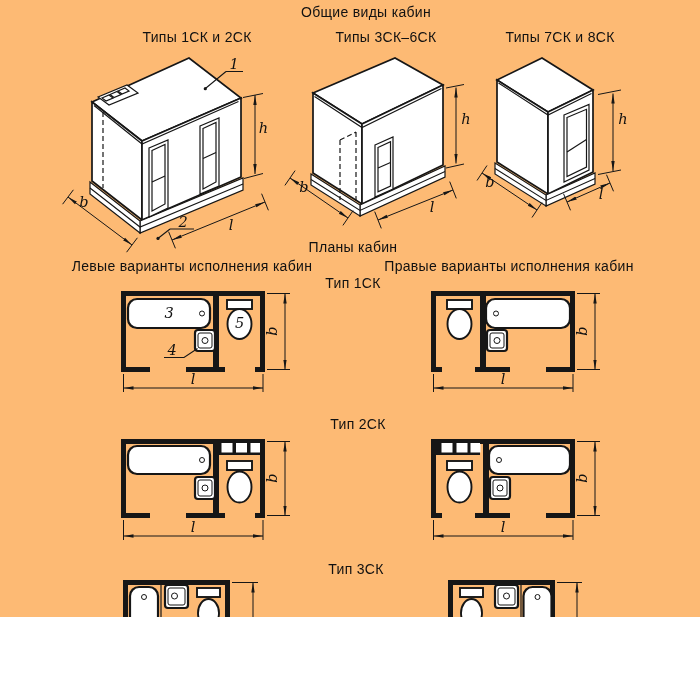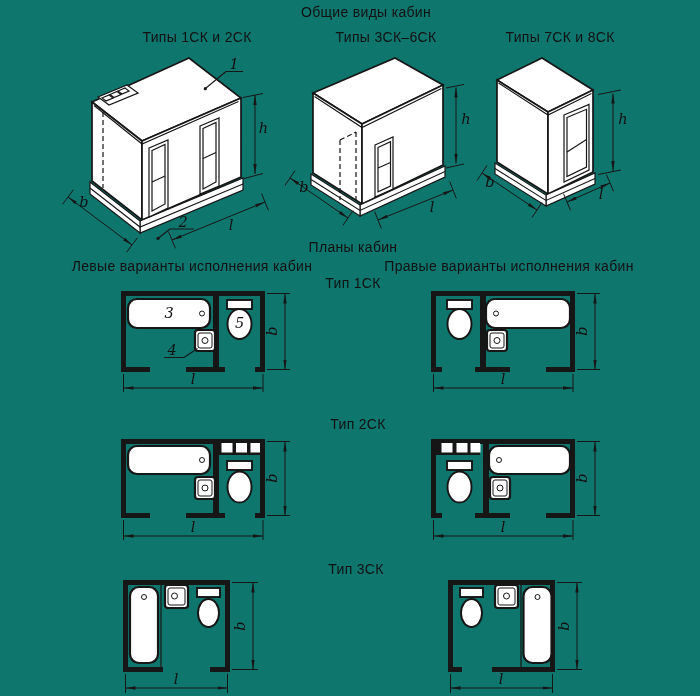--- a/index.html
+++ b/index.html
@@ -1,16 +1,16 @@
 <!DOCTYPE html>
 <html><head>
 <meta charset="utf-8">
 <style>
   html,body{margin:0;padding:0;background:#ffffff;}
-  .stage{position:relative;width:700px;height:696px;background:#0f766e;overflow:hidden;}
+  .stage{position:relative;width:700px;height:617px;background:#fdba74;overflow:hidden;}
   svg{display:block;}
   .face{fill:#fff;stroke:#161616;stroke-width:1.7;}
   .edge{fill:none;stroke:#161616;stroke-width:1.1;}
   .thin{fill:#fff;stroke:#161616;stroke-width:1.2;}
   .thinl{fill:none;stroke:#161616;stroke-width:1.2;}
   .dash{fill:none;stroke:#161616;stroke-width:1.2;stroke-dasharray:5 3;}
   .wall{fill:#161616;stroke:none;}
   .slot{fill:#ffffff;stroke:none;}
   .fix{fill:#fff;stroke:#161616;stroke-width:2.2;}
   .fix2{fill:#fff;stroke:#161616;stroke-width:1.9;}

